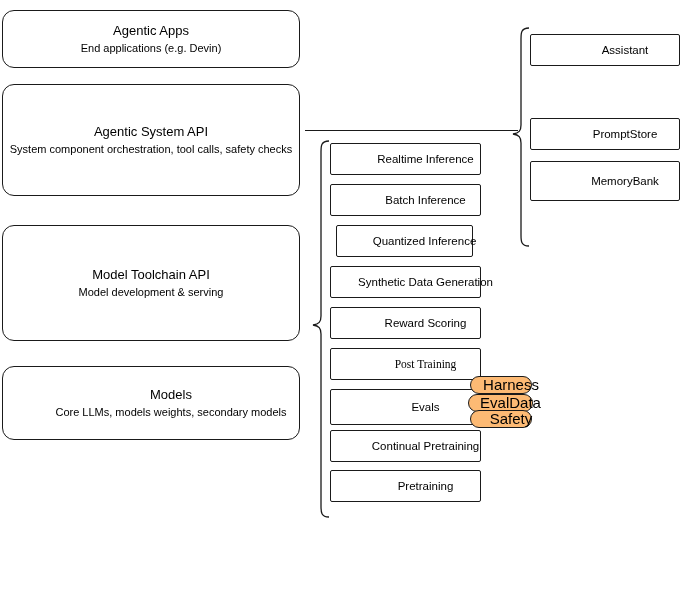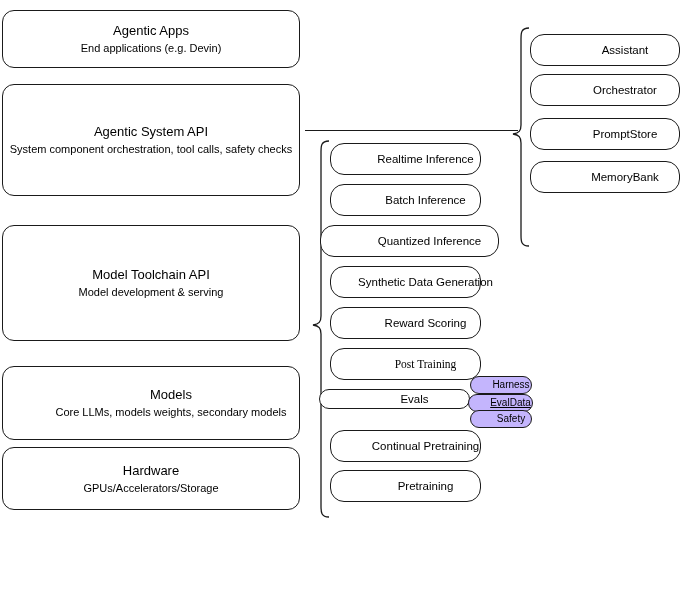--- a/index.html
+++ b/index.html
@@ -44,43 +44,43 @@
     color: #000000;
     margin-top: 3px;
     white-space: nowrap;
   }
 
   
   .cap-box {
     position: absolute;
     box-sizing: border-box;
     border: 1.3px solid #1a1a1a;
-    border-radius: 14px;
+    border-radius: 2px;
     background: #ffffff;
     display: flex;
     align-items: center;
     justify-content: center;
     font-size: 11.5px;
     line-height: 14px;
     color: #000000;
     white-space: nowrap;
     padding-left: 40px;
   }
 
   
   .pill {
     position: absolute;
     box-sizing: border-box;
     border: 1.3px solid #1a1a1a;
     border-radius: 999px;
-    background: #c4b5fd;
+    background: #fdba74;
     display: flex;
     align-items: center;
     justify-content: center;
-    font-size: 10px;
+    font-size: 15px;
     line-height: 12px;
     color: #000000;
     white-space: nowrap;
     z-index: 5;
     padding-left: 20px;
   }
 
   
   .connector-line {
     position: absolute;
@@ -117,24 +117,20 @@
   <div class="layer-box" style="left:2px; top:225px; width:298px; height:116px;">
     <div class="layer-title">Model Toolchain API</div>
     <div class="layer-sub">Model development &amp; serving</div>
   </div>
 
   <div class="layer-box" style="left:2px; top:366px; width:298px; height:74px;padding-left:40px;">
     <div class="layer-title">Models</div>
     <div class="layer-sub">Core LLMs, models weights, secondary models</div>
   </div>
 
-  <div class="layer-box" style="left:2px; top:447px; width:298px; height:63px;">
-    <div class="layer-title">Hardware</div>
-    <div class="layer-sub">GPUs/Accelerators/Storage</div>
-  </div>
 
 
   <div class="connector-line" style="left:305px; top:130px; width:213px;"></div>
 
   <svg class="brace" style="left:305px; top:140px;" width="26" height="378" viewBox="0 0 26 378">
     <path d="M 24 1
              C 16 1, 16 6, 16 12
              L 16 176
              C 16 182, 14 184, 8 185
              C 14 186, 16 188, 16 194
@@ -149,42 +145,41 @@
              C 16 104, 14 106, 8 107
              C 14 108, 16 110, 16 116
              L 16 208
              C 16 214, 16 219, 24 219"></path>
   </svg>
 
   <div class="cap-box" style="left:330px; top:143px; width:151px; height:32px;">Realtime Inference</div>
 
   <div class="cap-box" style="left:330px; top:184px; width:151px; height:32px;">Batch Inference</div>
 
-  <div class="cap-box" style="left:320px; top:225px; width:179px; height:32px;">Quantized Inference</div>
+  <div class="cap-box" style="left:336px; top:225px; width:137px; height:32px;">Quantized Inference</div>
 
   <div class="cap-box" style="left:330px; top:266px; width:151px; height:32px;">Synthetic Data Generation</div>
 
   <div class="cap-box" style="left:330px; top:307px; width:151px; height:32px;">Reward Scoring</div>
 
   <div class="cap-box" style="left:330px; top:348px; width:151px; height:32px;font-family:Liberation Serif, serif;">Post Training</div>
 
-  <div class="cap-box" style="left:319px; top:389px; width:151px; height:20px;">Evals</div>
+  <div class="cap-box" style="left:330px; top:389px; width:151px; height:36px;">Evals</div>
 
   <div class="cap-box" style="left:330px; top:430px; width:151px; height:32px;">Continual Pretraining</div>
 
   <div class="cap-box" style="left:330px; top:470px; width:151px; height:32px;">Pretraining</div>
 
   <div class="pill" style="left:470px; top:376px; width:62px; height:18px;">Harness</div>
 
-  <div class="pill" style="left:468px; top:394px; width:65px; height:18px;text-decoration:underline;">EvalData</div>
+  <div class="pill" style="left:468px; top:394px; width:65px; height:18px;">EvalData</div>
 
   <div class="pill" style="left:470px; top:410px; width:62px; height:18px;">Safety</div>
 
   <div class="cap-box" style="left:530px; top:34px; width:150px; height:32px;">Assistant</div>
 
-  <div class="cap-box" style="left:530px; top:74px; width:150px; height:32px;">Orchestrator</div>
 
   <div class="cap-box" style="left:530px; top:118px; width:150px; height:32px;">PromptStore</div>
 
-  <div class="cap-box" style="left:530px; top:161px; width:150px; height:32px;">MemoryBank</div>
+  <div class="cap-box" style="left:530px; top:161px; width:150px; height:40px;">MemoryBank</div>
 
 
 </div>
 
 </body></html>

